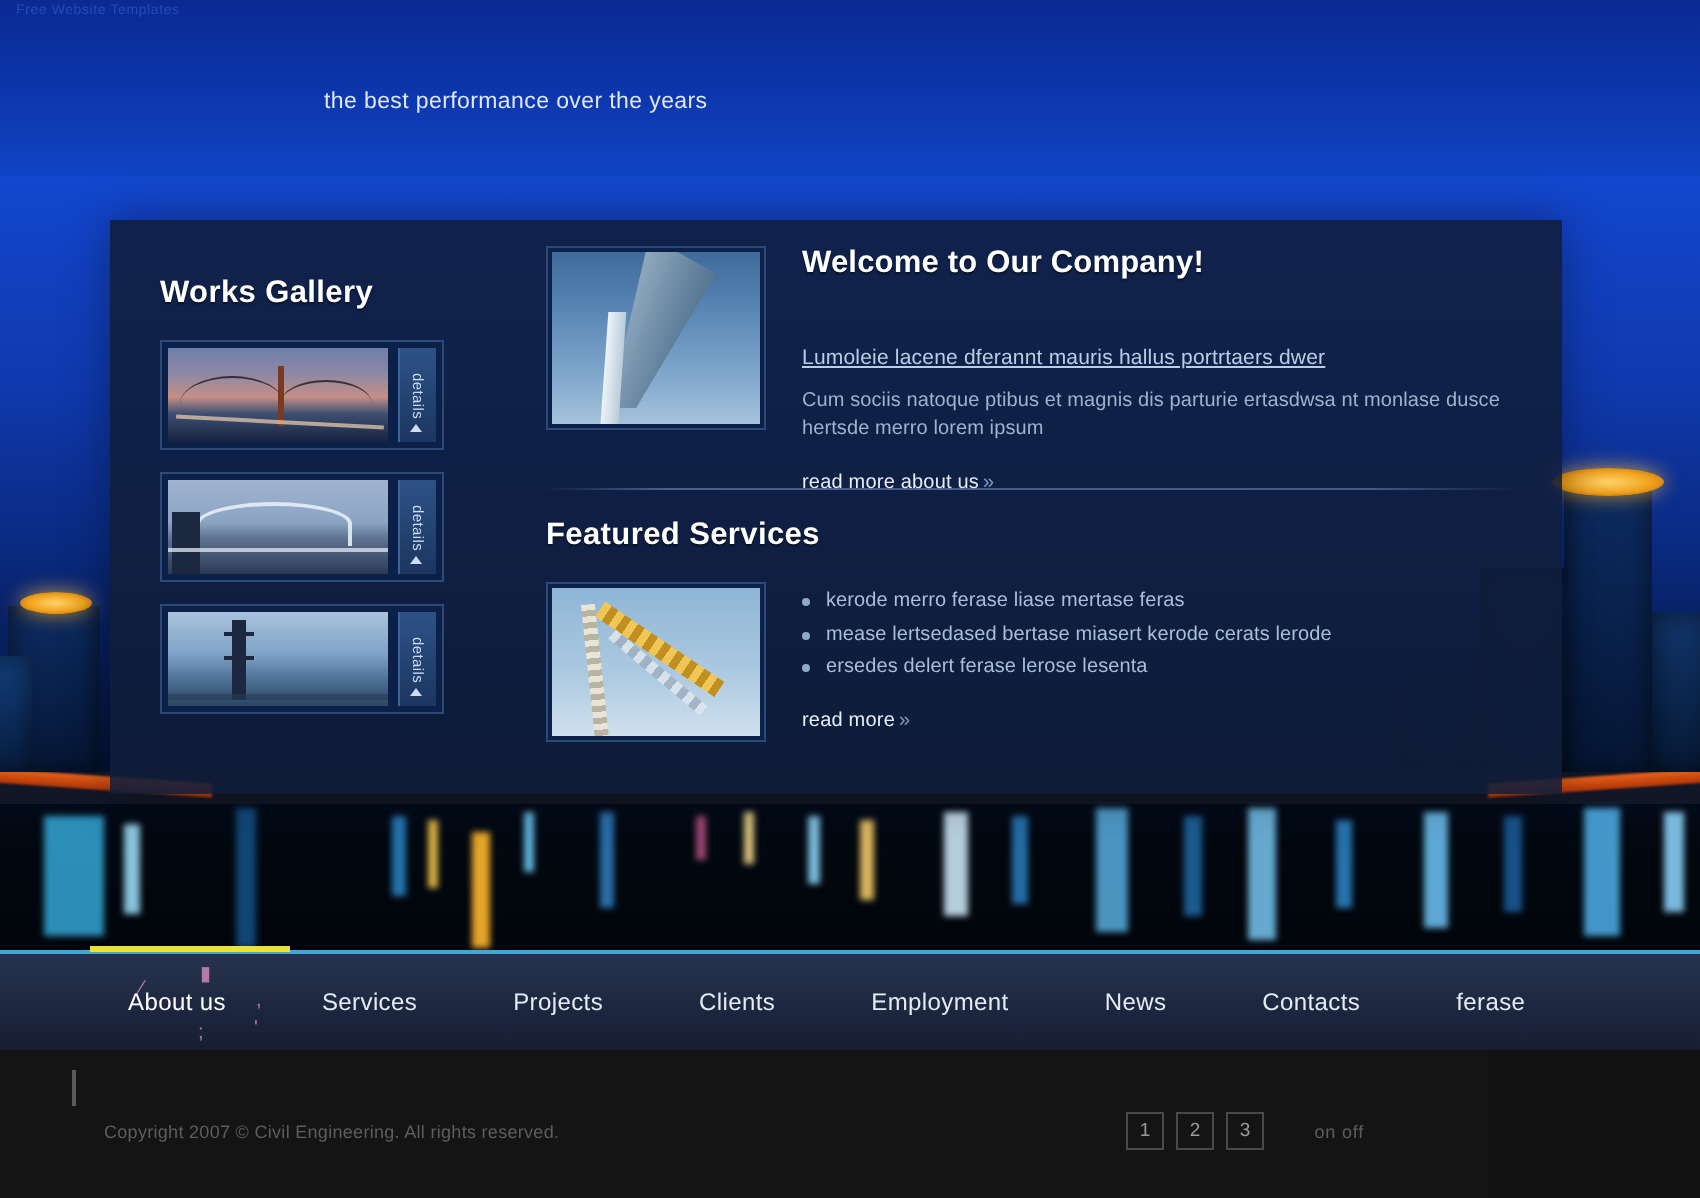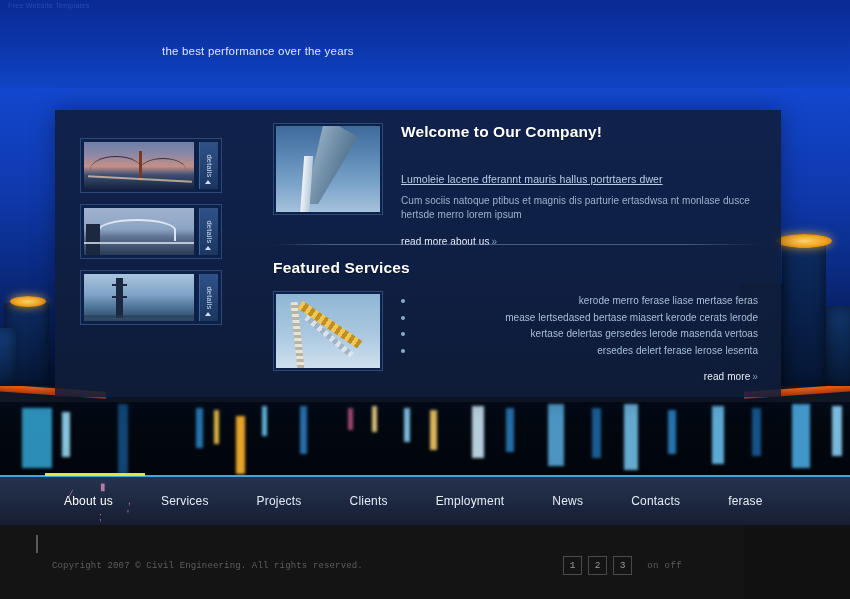--- a/index.html
+++ b/index.html
@@ -204,21 +204,21 @@
   .nav li{
     font-size:12px; color:#e6ecf6; letter-spacing:.2px; cursor:pointer; white-space:nowrap;
   }
   .nav li + li{ margin-left:0; }
   .nav li{ padding:0 24px; }
   .nav li.active{ color:#ffffff; }
   .nav-deco{ position:absolute; color:#d98fc0; font-size:10px; opacity:.8; }
 
   
   .footer{
-    position:absolute; left:0; top:525px; width:744px; height:74px; background:#141414;font-family:Liberation Mono, monospace;
+    position:absolute; left:0; top:525px; width:744px; height:74px; background:#141414;
   }
   .footer .bar{ position:absolute; left:36px; top:10px; width:2px; height:18px; background:#5a5a5a; }
   .copyright{
     position:absolute; left:52px; top:36px; font-size:9px; color:#5d5d5d; letter-spacing:.15px;
   }
   .pager{ position:absolute; right:112px; top:31px; display:flex; gap:6px; }
   .pager .pg{
     width:19px; height:19px; border:1px solid #4a4a4a; color:#9a9a9a;
     font-size:9.5px; display:flex; align-items:center; justify-content:center; cursor:pointer;
   }
@@ -274,20 +274,21 @@
       <div class="refl" style="left:752px; background:#1a5f9e; height:48px; top:22px; width:9px;"></div>
       <div class="refl" style="left:792px; background:#4fb0ea; height:64px; top:18px; width:18px; opacity:.85;"></div>
       <div class="refl" style="left:832px; background:#8fd8ff; height:50px; top:20px; width:10px;"></div>
     </div>
 
   </div>
 
   <div class="panel">
 
     <div class="col-left">
+      <div class="sec-title">Works Gallery</div>
 
       <div class="thumbs">
 
         <div class="thumb">
           <div class="pic pic-a">
             <div class="span-cable" style="left:6px; top:14px; width:52px; height:14px;"></div>
             <div class="span-cable" style="left:56px; top:16px; width:46px; height:12px;"></div>
             <div class="pylon" style="left:55px; top:9px; width:3px; height:30px;"></div>
             <div class="deck" style="left:4px; top:36px; width:104px; transform:rotate(3deg);"></div>
           </div>
@@ -342,34 +343,33 @@
             <span>read more about us</span><span class="chev">»</span>
           </a>
         </div>
       </div>
 
       <div class="divider"></div>
 
       <div style="position:relative; margin-top:26px;">
         <div class="sec-title">Featured Services</div>
 
-        <div style="position:relative; height:86px;text-align:right;">
+        <div style="position:relative; height:86px;">
           <div class="svc-pic">
             <div class="inner">
               <div class="crane-mast"></div>
               <div class="crane-boom"></div>
               <div class="crane-boom2"></div>
             </div>
           </div>
 
           <div class="txt-block" style="top:2px;">
             <ul class="svc-list">
               <li>kerode merro ferase liase mertase feras</li>
               <li>mease lertsedased bertase miasert kerode cerats lerode</li>
-              <li>kertase delertas gersedes lerode masenda vertoas</li>
               <li>ersedes delert ferase lerose lesenta</li>
             </ul>
             <a class="more-link" style="margin-top:12px;">
               <span>read more</span><span class="chev">»</span>
             </a>
           </div>
         </div>
       </div>
 
     </div>

